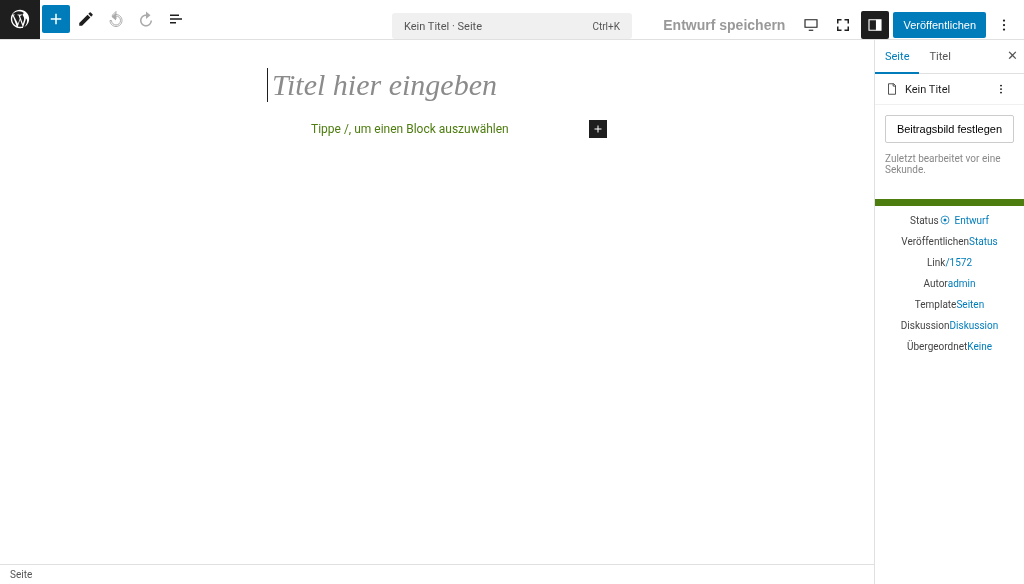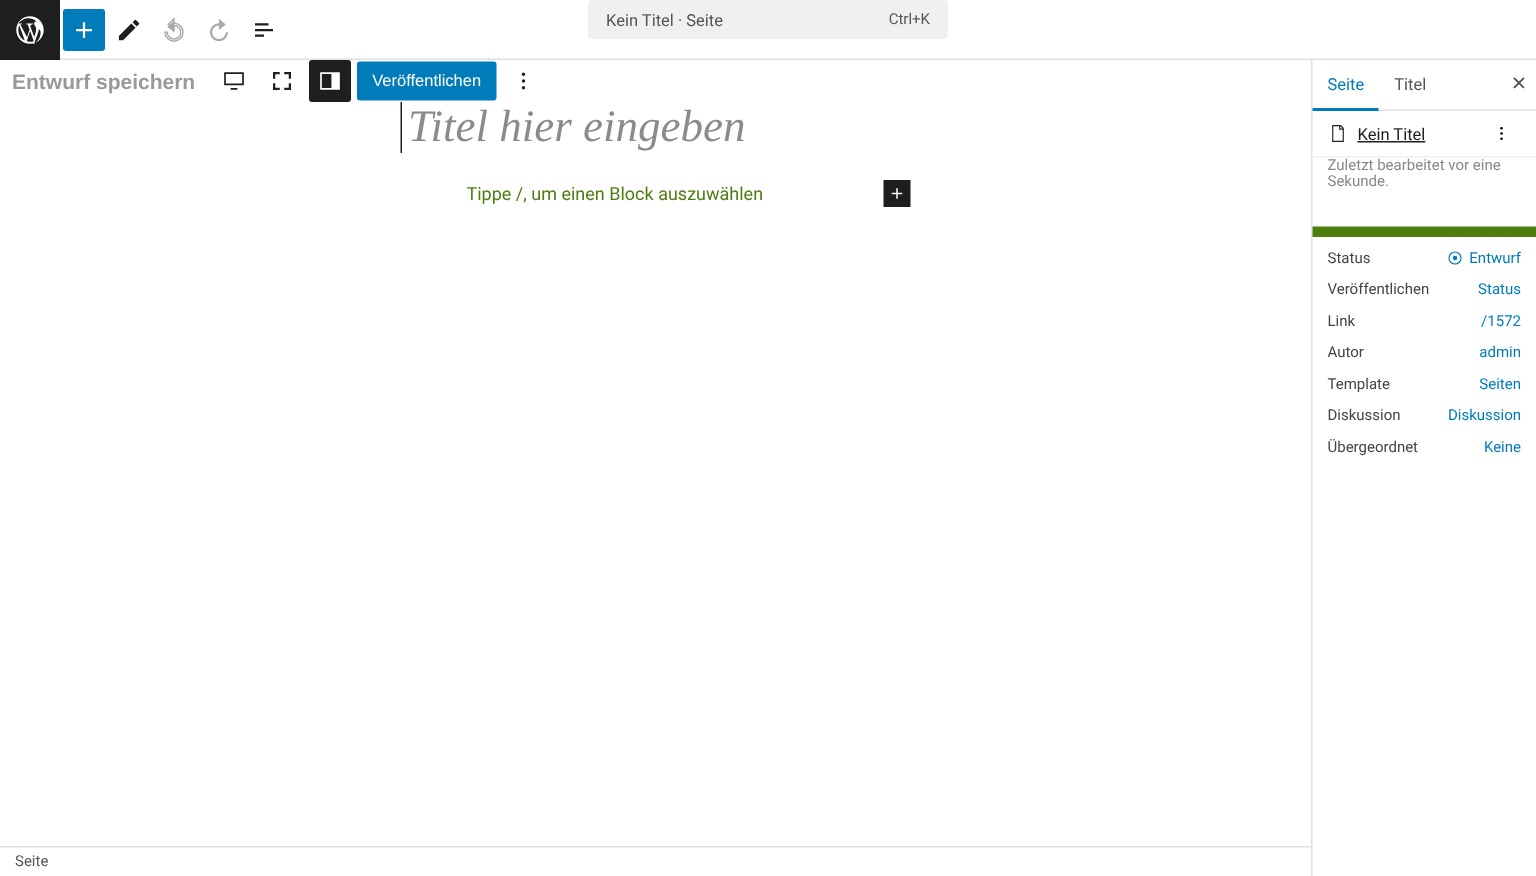--- a/index.html
+++ b/index.html
@@ -1,18 +1,18 @@
 <!DOCTYPE html>
 <html><head>
 <meta charset="utf-8">
 <style>
   * { box-sizing: border-box; margin: 0; padding: 0; }
   html, body { width: 1024px; height: 584px; font-family: -apple-system, BlinkMacSystemFont, "Segoe UI", Roboto, sans-serif; background: #fff; color: #1e1e1e; overflow: hidden; }
   .app { display: flex; flex-direction: column; height: 100%; }
-  .top-toolbar { height: 40px; border-bottom: 1px solid #e0e0e0; display: flex; align-items: flex-start; justify-content: space-between; padding-right: 6px; flex-direction: column; }
+  .top-toolbar { height: 40px; border-bottom: 1px solid #e0e0e0; display: flex; align-items: flex-end; justify-content: space-between; padding-right: 6px; }
   .tb-left { display: flex; align-items: center; gap: 2px; }
   .wp-logo { width: 40px; height: 40px; background: #1e1e1e; display: flex; align-items: center; justify-content: center; }
   .wp-logo svg { width: 22px; height: 22px; fill: #fff; }
   .sq-btn { width: 28px; height: 28px; display: flex; align-items: center; justify-content: center; border: none; background: transparent; cursor: pointer; border-radius: 2px; }
   .sq-btn svg { width: 18px; height: 18px; fill: #1e1e1e; }
   .sq-btn.blue { background: #007cba; }
   .sq-btn.blue svg { fill: #fff; }
   .sq-btn.dim svg { fill: #999; }
   .tb-center { position: absolute; left: 50%; transform: translateX(-50%); }
   .doc-bar { display: flex; align-items: center; background: #f0f0f0; border-radius: 3px; height: 26px; padding: 0 12px; gap: 60px; font-size: 11px; color: #555; width: 240px; justify-content: center; }
@@ -33,25 +33,25 @@
   .add-block-btn { width: 18px; height: 18px; background: #1e1e1e; display: flex; align-items: center; justify-content: center; border: none; cursor: pointer; }
   .add-block-btn svg { width: 12px; height: 12px; fill: #fff; }
   .footer { height: 20px; border-top: 1px solid #e0e0e0; display: flex; align-items: center; padding: 0 10px; font-size: 10px; color: #555; }
   .sidebar { width: 150px; border-left: 1px solid #e0e0e0; display: flex; flex-direction: column; font-size: 11px; }
   .tabs-row { display: flex; align-items: center; border-bottom: 1px solid #e0e0e0; height: 34px; position: relative; }
   .tab { padding: 0 10px; height: 100%; display: flex; align-items: center; cursor: pointer; color: #555; font-size: 11px; }
   .tab.active { border-bottom: 2px solid #007cba; color: #007cba; margin-bottom: -1px; }
   .close-x { position: absolute; right: 6px; top: 8px; font-size: 13px; color: #555; cursor: pointer; }
   .panel-header { display: flex; align-items: center; padding: 8px 10px; border-bottom: 1px solid #f0f0f0; }
   .panel-header svg { width: 14px; height: 14px; margin-right: 6px; }
-  .panel-title { font-size: 11px; flex: 1; text-decoration: underline; }
+  .panel-title { font-size: 11px; flex: 1; }
   .feat-img-btn { margin: 10px; border: 1px solid #ccc; background: #fff; font-size: 11px; padding: 7px 0; cursor: pointer; border-radius: 2px; width: calc(100% - 20px); }
   .last-edited { font-size: 10px; color: #888; padding: 0 10px 24px; border-bottom: 7px solid #4d7c0f; }
   .meta-rows { padding: 8px 10px; display: flex; flex-direction: column; gap: 10px; }
-  .meta-row { display: flex; justify-content: space-between; align-items: center; font-size: 10px; }
+  .meta-row { display: flex; justify-content: center; align-items: center; font-size: 10px; }
   .meta-label { color: #444; }
   .meta-value { color: #007cba; cursor: pointer; display: flex; align-items: center; gap: 4px; }
   .meta-value svg { width: 12px; height: 12px; stroke: #007cba; fill: none; stroke-width: 1.5; }
 </style>
 </head>
 <body>
 
 <div class="app">
   <div class="top-toolbar">
     <div class="tb-left">
@@ -157,20 +157,21 @@
             <path d="M6 3h9l3 3v15H6z" fill="none" stroke="#1e1e1e" stroke-width="1.3"></path>
             <path d="M14 3v4h4" fill="none" stroke="#1e1e1e" stroke-width="1.3"></path>
           </svg>
         <span class="panel-title">Kein Titel</span>
         <svg viewBox="0 0 24 24" width="14" height="14">
             <circle cx="12" cy="6" r="1.5"></circle>
             <circle cx="12" cy="12" r="1.5"></circle>
             <circle cx="12" cy="18" r="1.5"></circle>
           </svg>
       </div>
+      <button class="feat-img-btn">Beitragsbild festlegen</button>
       <div class="last-edited">Zuletzt bearbeitet vor eine Sekunde.</div>
       <div class="meta-rows">
         <div class="meta-row">
           <span class="meta-label">Status</span>
           <span class="meta-value">
             <svg viewBox="0 0 24 24">
                 <circle cx="12" cy="12" r="8"></circle>
                 <circle cx="12" cy="12" r="3" fill="#007cba" stroke="none"></circle>
               </svg>
             <span>Entwurf</span>

